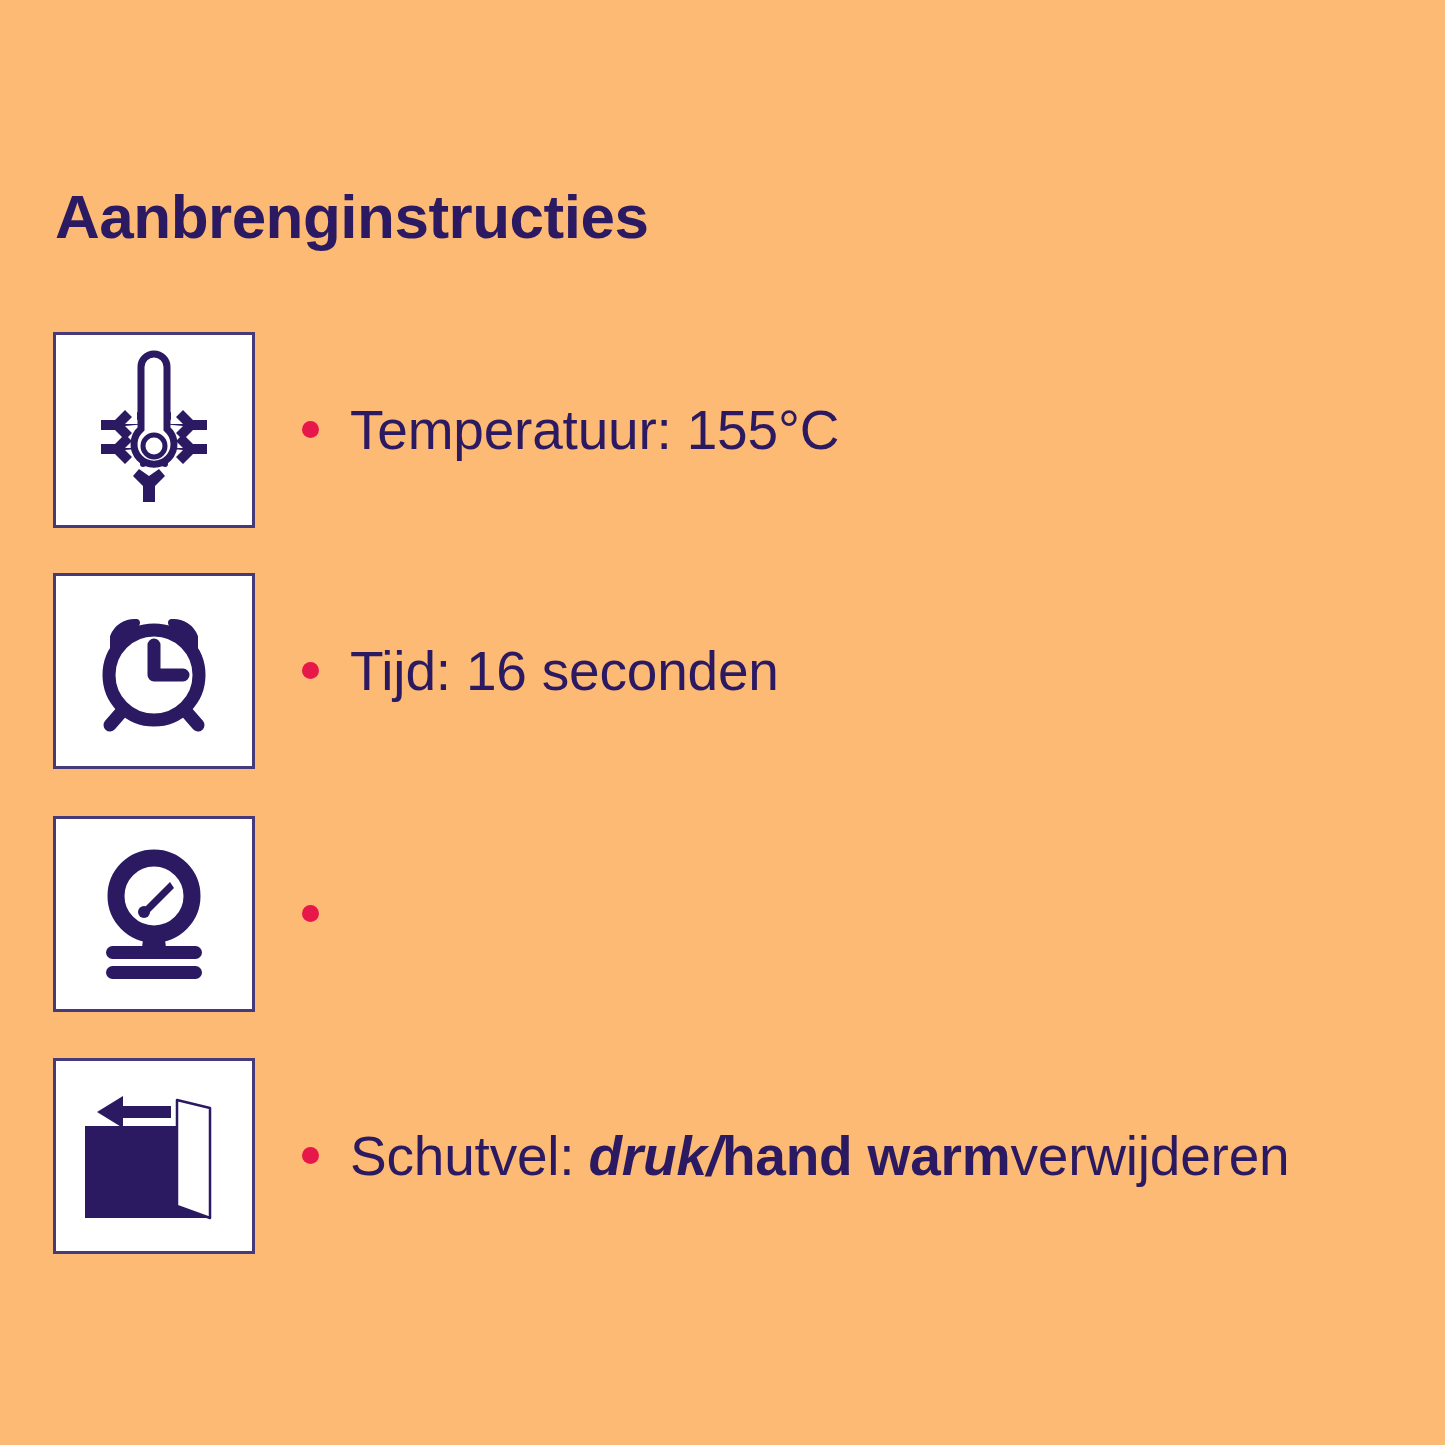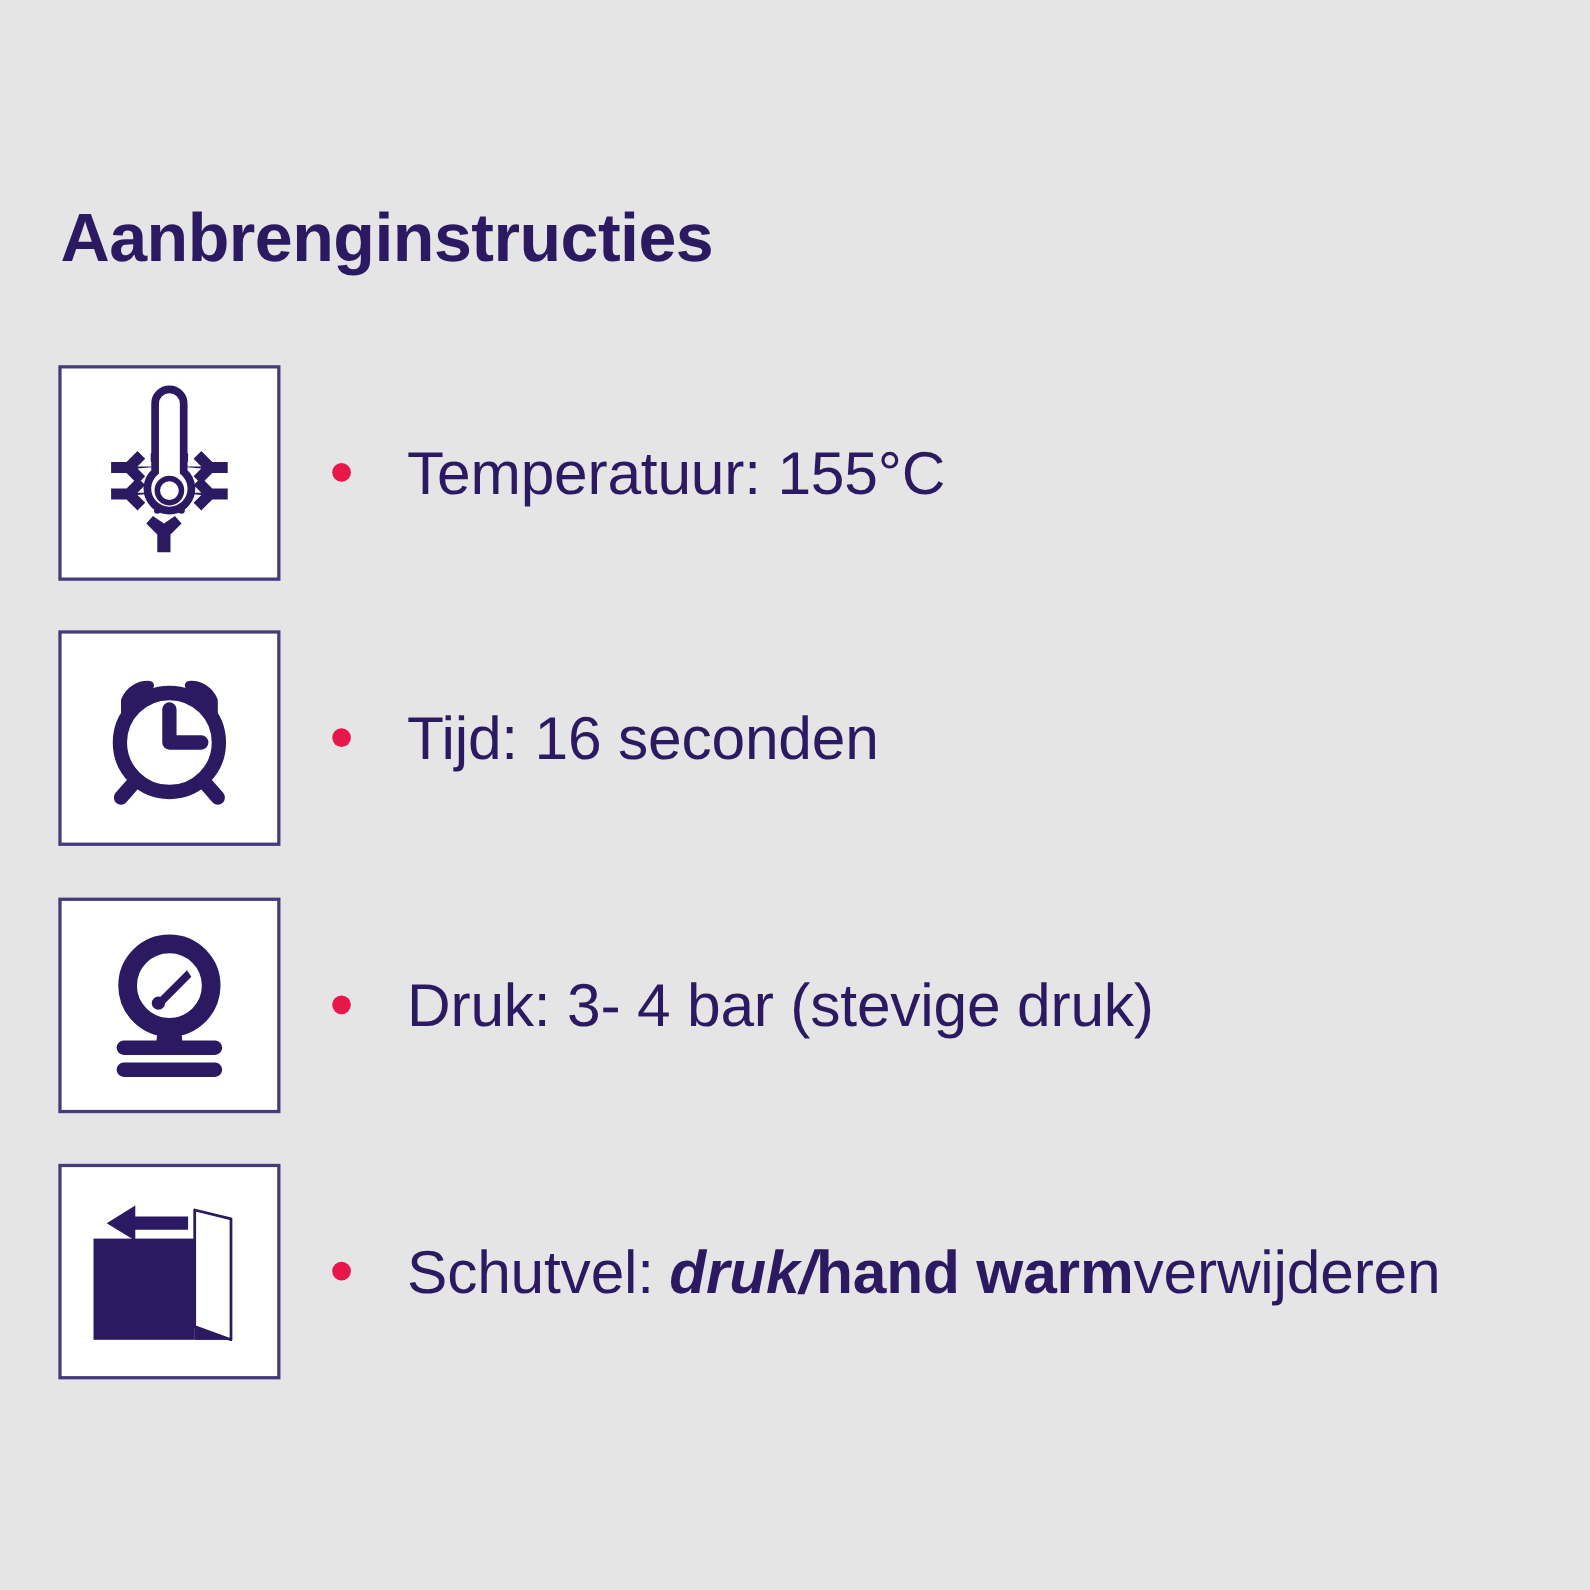--- a/index.html
+++ b/index.html
@@ -10,21 +10,21 @@
   body {
     width: 1445px;
     height: 1445px;
     font-family: "Liberation Sans", sans-serif;
     -webkit-font-smoothing: antialiased;
   }
   .page {
     position: relative;
     width: 1445px;
     height: 1445px;
-    background: #e5e5e5;
+    background: #fdba74;
     overflow: hidden;
   }
 
   
   .title {
     position: absolute;
     left: 55px;
     top: 186px;
     font-size: 62px;
     font-weight: bold;
@@ -76,21 +76,20 @@
     position: absolute;
     left: 350px;
     top: 50px;
     height: 96px;
     display: flex;
     align-items: center;
     font-size: 55px;
     color: #2b1a62;
     white-space: nowrap;
     letter-spacing: -0.2px;
-    margin-left: 20px;
   }
   .line-text .b-italic {
     font-weight: bold;
     font-style: italic;
   }
   .line-text .b-upright {
     font-weight: bold;
     font-style: normal;
   }
   .line-text .sp { display: inline-block; width: 14px; }
@@ -192,23 +191,20 @@
 
             <rect x="22" y="102" width="96" height="13" rx="6.5"></rect>
             <rect x="22" y="122" width="96" height="13" rx="6.5"></rect>
           </g>
         </svg>
       </span>
     </div>
 
     <div class="bullet"></div>
 
-    <div class="line-text">
-      <span>Druk: 3- 4 bar (stevige druk)</span>
-    </div>
   </div>
 
   <div class="row row-4">
 
     <div class="icon-box">
       <span>
         <svg width="150" height="140" viewBox="0 0 150 140">
           <g>
 
             <path d="M18 26 L44 10 L44 20 L92 20 L92 32 L44 32 L44 42 Z" fill="#2b1a62"></path>

